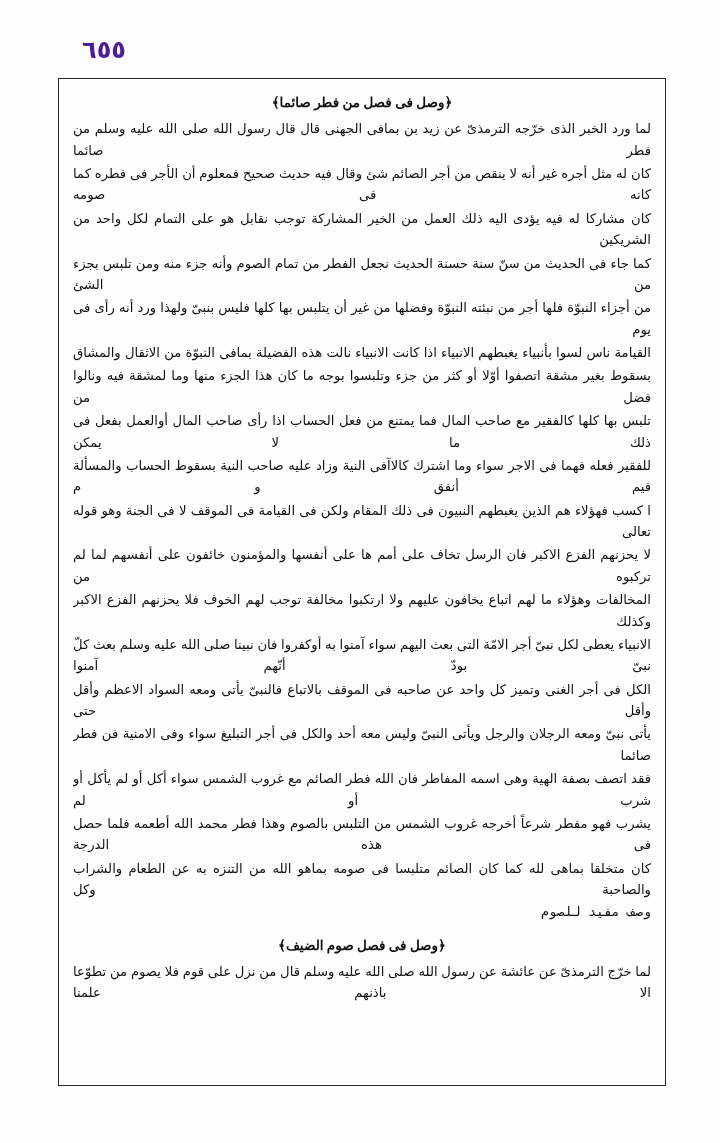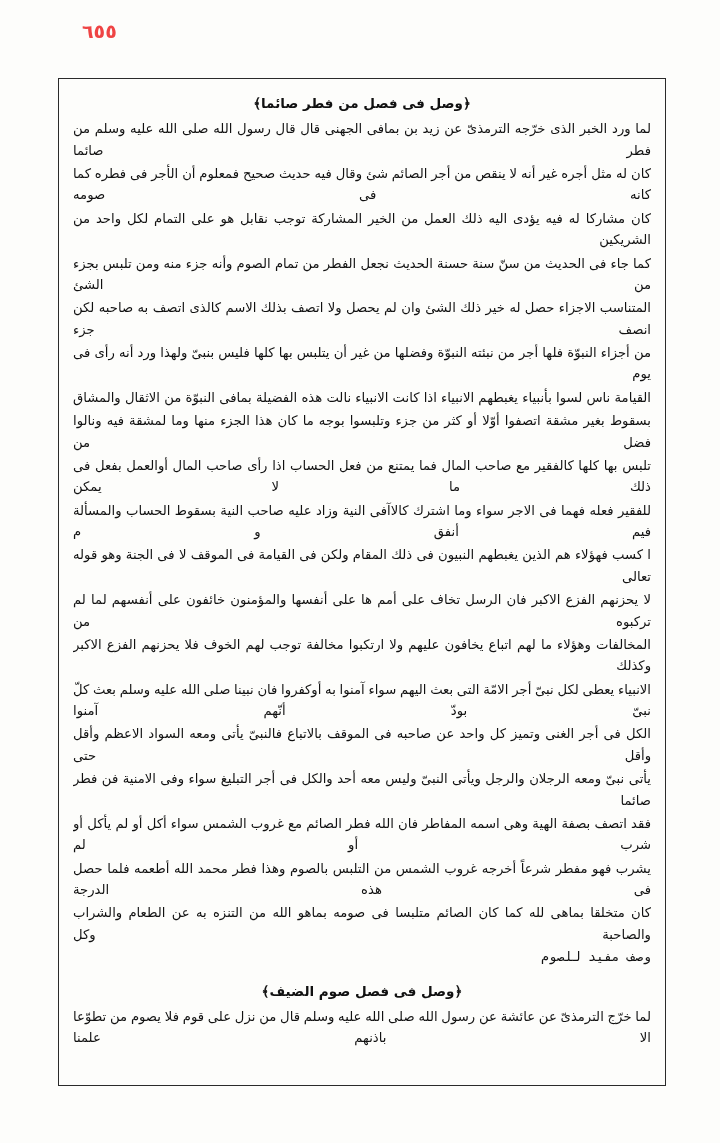--- a/index.html
+++ b/index.html
@@ -18,26 +18,26 @@
   .page {
     position: absolute;
     left: 0; top: 0;
     width: 720px;
     height: 1143px;
     background: #fdfdfb;
   }
   
   .page-number {
     position: absolute;
-    top: 20px;
+    top: 36px;
     left: 82px;
-    font-size: 19px;
+    font-size: 24px;
     font-weight: bold;
     letter-spacing: 0.5px;
-    color: #ef4444;
+    color: #4c1d95;
     direction: rtl;
     font-family: "DejaVu Sans", sans-serif;
   }
   
   .frame {
     position: absolute;
     left: 58px;
     top: 78px;
     width: 608px;
     height: 1008px;
@@ -53,20 +53,21 @@
     height: 100%;
     overflow: hidden;
   }
   .heading {
     text-align: center;
     font-size: 13.5px;
     font-weight: bold;
     margin: 4px 0 5px 0;
     direction: rtl;
     line-height: 1.5;
+    font-family: Liberation Serif, serif;
   }
   .para {
     font-size: 13.2px;
     line-height: 1.62;
     direction: rtl;
     text-align: justify;
     text-align-last: justify;
     margin: 0 0 2px 0;
     word-spacing: -0.5px;
     letter-spacing: -0.2px;
@@ -88,21 +89,20 @@
 
   <div class="frame">
     <div class="inner">
 
       <div class="heading">﴿وصل فى فصل من فطر صائما﴾</div>
 
       <p class="para">لما ورد الخبر الذى خرّجه الترمذىّ عن زيد بن بمافى الجهنى   قال قال رسول الله صلى الله عليه وسلم من فطر صائما</p>
       <p class="para">كان له مثل أجره غير أنه لا ينقص من أجر الصائم شئ   وقال فيه حديث صحيح فمعلوم أن الأجر فى فطره كما كانه فى صومه</p>
       <p class="para">كان مشاركا له فيه يؤدى اليه ذلك العمل من الخير المشاركة توجب نقابل هو على التمام لكل واحد من الشريكين</p>
       <p class="para">كما جاء فى الحديث من سنّ سنة حسنة الحديث نجعل الفطر من تمام الصوم وأنه جزء منه   ومن تلبس بجزء من الشئ</p>
-      <p class="para">المتناسب الاجزاء حصل له خير ذلك الشئ   وان لم يحصل ولا اتصف بذلك الاسم كالذى اتصف به صاحبه لكن انصف جزء</p>
       <p class="para">من أجزاء النبوّة فلها أجر من نبئته النبوّة وفضلها من غير أن يتلبس بها كلها فليس بنبىّ   ولهذا ورد أنه رأى فى يوم</p>
       <p class="para">القيامة ناس لسوا بأنبياء يغبطهم الانبياء اذا كانت الانبياء نالت هذه الفضيلة بمافى النبوّة من الاثقال والمشاق</p>
       <p class="para">بسقوط بغير مشقة اتصفوا أوّلا أو كثر من جزء وتلبسوا بوجه ما   كان هذا الجزء منها وما لمشقة فيه ونالوا فضل من</p>
       <p class="para">تلبس بها كلها   كالفقير مع صاحب المال فما يمتنع من فعل الحساب اذا رأى صاحب المال أوالعمل بفعل فى ذلك ما لا يمكن</p>
       <p class="para">للفقير فعله فهما فى الاجر سواء وما اشترك كالاآفى النية وزاد عليه صاحب النية بسقوط الحساب والمسألة فيم أنفق و م</p>
       <p class="para">ا كسب   فهؤلاء هم الذين يغبطهم النبيون فى ذلك المقام ولكن فى القيامة فى الموقف لا فى الجنة   وهو قوله تعالى</p>
       <p class="para">لا يحزنهم الفزع الاكبر   فان الرسل تخاف على أمم ها على أنفسها والمؤمنون خائفون على أنفسهم لما لم تركبوه من</p>
       <p class="para">المخالفات وهؤلاء ما لهم اتباع يخافون عليهم   ولا ارتكبوا مخالفة توجب لهم الخوف فلا يحزنهم الفزع الاكبر وكذلك</p>
       <p class="para">الانبياء يعطى لكل نبىّ أجر الامّة التى بعث اليهم سواء آمنوا به أوكفروا فان نبينا صلى الله عليه وسلم بعث كلّ نبىّ بودّ أنّهم آمنوا</p>
       <p class="para">الكل فى أجر الغنى وتميز كل واحد عن صاحبه فى الموقف بالاتباع   فالنبىّ يأتى ومعه السواد الاعظم وأقل وأقل حتى</p>

